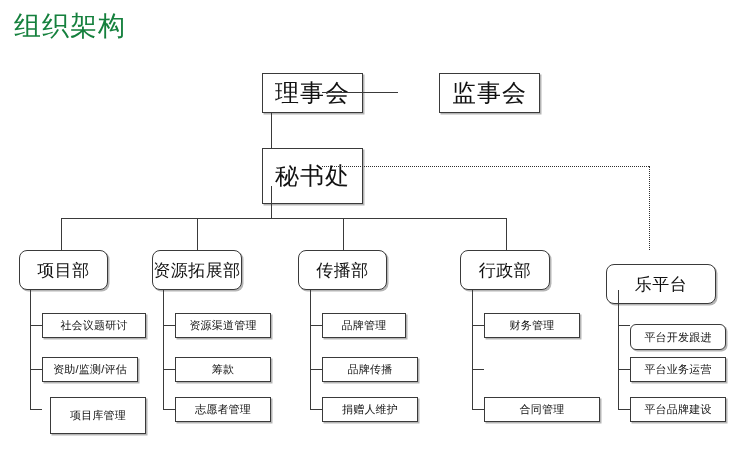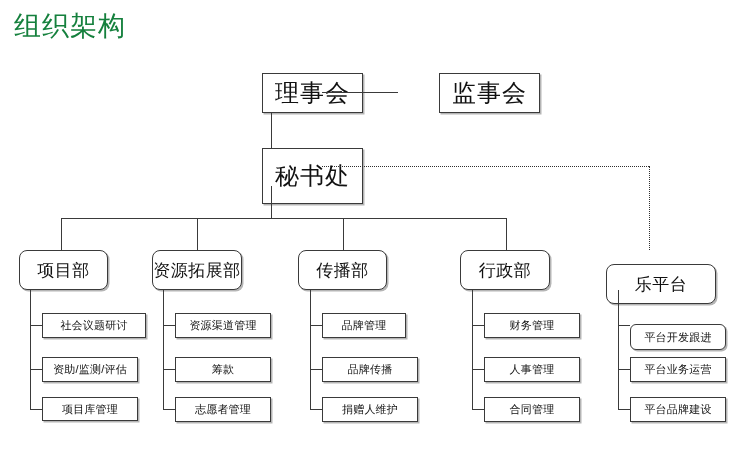--- a/index.html
+++ b/index.html
@@ -102,21 +102,21 @@
   <div class="line v" style="left:30px; top:290px; height:120px;"></div>
   <div class="line h" style="left:30px; top:325px; width:12px;"></div>
   <div class="line h" style="left:30px; top:369px; width:12px;"></div>
   <div class="line h" style="left:30px; top:409px; width:12px;"></div>
   <div class="node level3" style="left:42px; top:313px; width:104px; height:25px;">
     <span>社会议题研讨</span>
   </div>
   <div class="node level3" style="left:42px; top:357px; width:96px; height:25px;">
     <span>资助/监测/评估</span>
   </div>
-  <div class="node level3" style="left:42px; top:397px; width:96px; height:24px;justify-content:center;">
+  <div class="node level3" style="left:50px; top:397px; width:96px; height:37px;justify-content:center;">
     <span>项目库管理</span>
   </div>
 
   <div class="line v" style="left:197px; top:218px; height:32px;"></div>
   <div class="node level2" style="left:152px; top:250px; width:90px; height:40px;">
     <span>资源拓展部</span>
   </div>
   <div class="line v" style="left:163px; top:290px; height:120px;"></div>
   <div class="line h" style="left:163px; top:325px; width:12px;"></div>
   <div class="line h" style="left:163px; top:369px; width:12px;"></div>
@@ -153,24 +153,21 @@
   <div class="node level2" style="left:460px; top:250px; width:90px; height:40px;">
     <span>行政部</span>
   </div>
   <div class="line v" style="left:472px; top:290px; height:120px;"></div>
   <div class="line h" style="left:472px; top:325px; width:12px;"></div>
   <div class="line h" style="left:472px; top:369px; width:12px;"></div>
   <div class="line h" style="left:472px; top:409px; width:12px;"></div>
   <div class="node level3" style="left:484px; top:313px; width:96px; height:25px;">
     <span>财务管理</span>
   </div>
-  <div class="node level3" style="left:484px; top:357px; width:96px; height:25px;">
-    <span>人事管理</span>
-  </div>
-  <div class="node level3" style="left:484px; top:397px; width:96px; height:25px;">
+  <div class="node level3" style="left:484px; top:397px; width:116px; height:25px;">
     <span>合同管理</span>
   </div>
 
   <div class="node level2" style="left:606px; top:264px; width:110px; height:40px;">
     <span>乐平台</span>
   </div>
   <div class="line v" style="left:618px; top:290px; height:120px;"></div>
   <div class="line h" style="left:618px; top:325px; width:12px;"></div>
   <div class="line h" style="left:618px; top:369px; width:12px;"></div>
   <div class="line h" style="left:618px; top:409px; width:12px;"></div>

